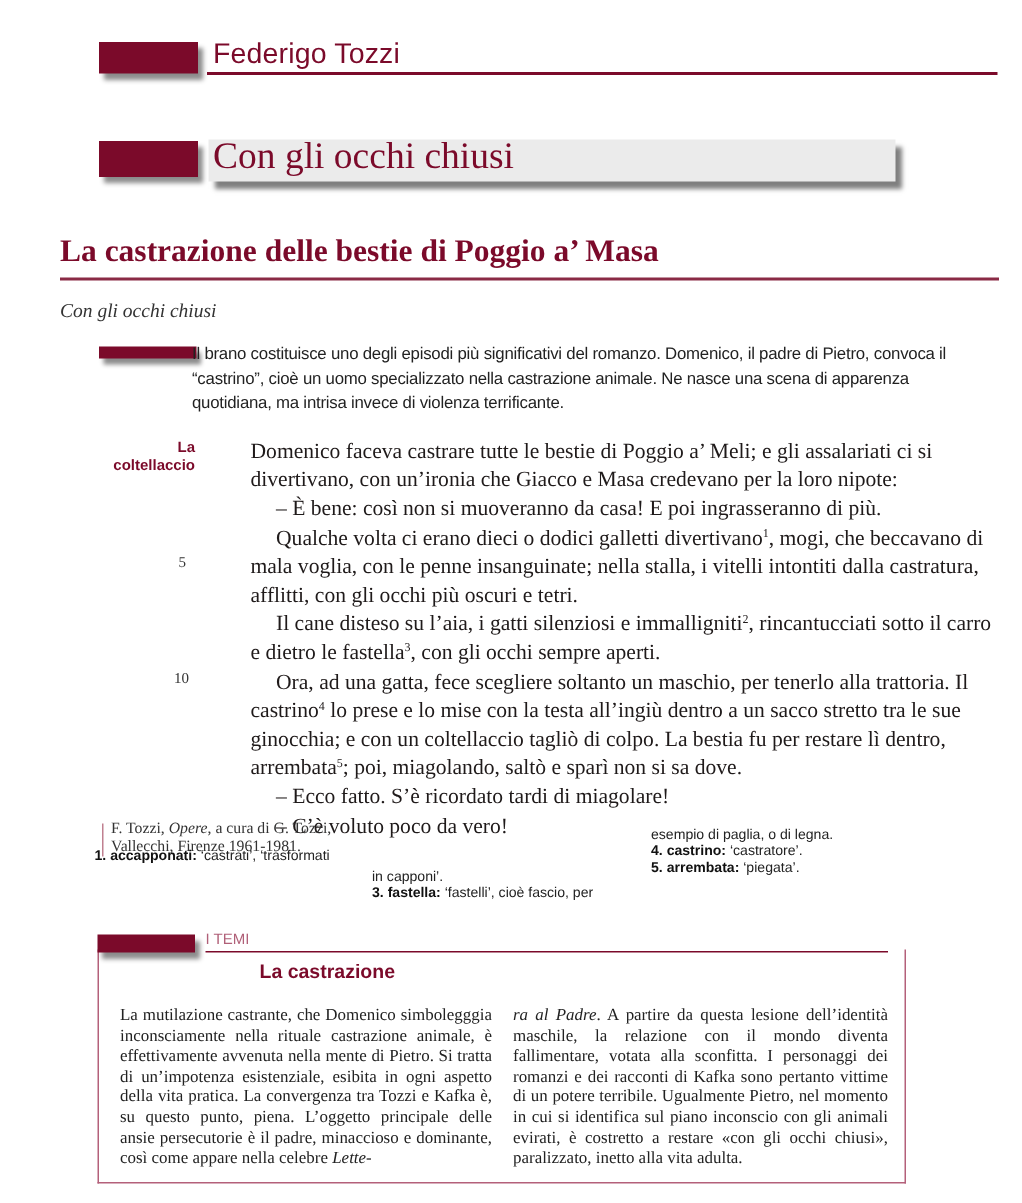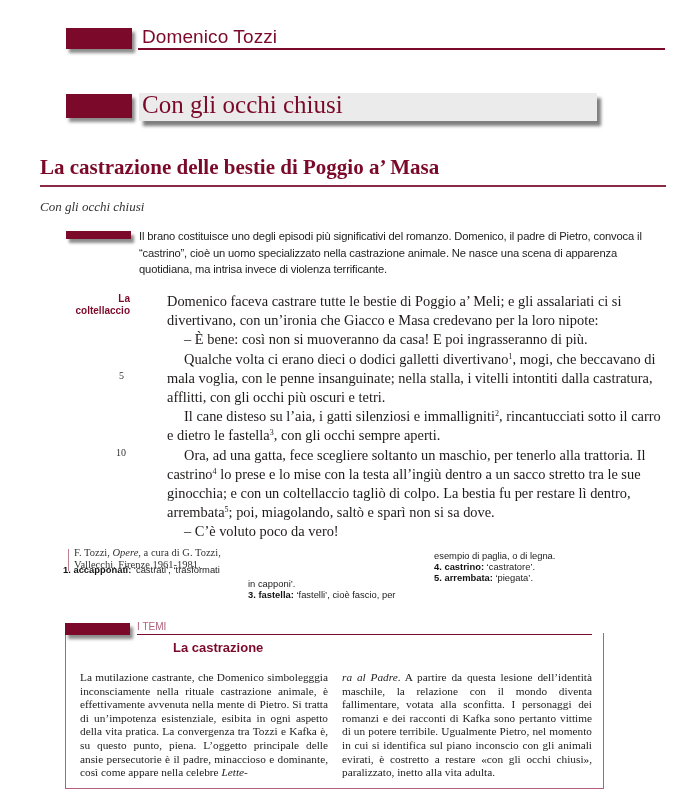--- a/index.html
+++ b/index.html
@@ -16,21 +16,21 @@
   .work-banner { left: 139px; top: 93px; width: 458px; height: 28px; background: #ebebeb; box-shadow: 4px 5px 3px rgba(0,0,0,0.5); }
   .work-title { left: 142px; top: 91px; font-family: "Liberation Serif", serif; font-size: 25px; color: #7b0a2a; }
 
   
   .section-title { left: 40px; top: 155px; font-family: "Liberation Serif", serif; font-weight: bold; font-size: 21px; color: #7b0a2a; }
   .section-rule { left: 40px; top: 185px; width: 626px; height: 2px; background: #8a2a45; }
   .source-work { left: 40px; top: 199px; font-family: "Liberation Serif", serif; font-style: italic; font-size: 13px; color: #333; }
 
   
   .intro-block { left: 66px; top: 231px; width: 65px; height: 8px; background: #7b0a2a; box-shadow: 3px 4px 3px rgba(0,0,0,0.45); }
-  .intro-text { left: 139px; top: 228px; width: 530px; font-family: "Liberation Sans", sans-serif; font-size: 11.2px; line-height: 16.5px; color: #222; letter-spacing: -0.15px; }
+  .intro-text { left: 128px; top: 228px; width: 530px; font-family: "Liberation Sans", sans-serif; font-size: 11.2px; line-height: 16.5px; color: #222; letter-spacing: -0.15px; }
 
   
   .margin-label { left: 60px; top: 293px; width: 70px; text-align: right; font-family: "Liberation Sans", sans-serif; font-weight: bold; font-size: 10px; line-height: 12px; color: #7b0a2a; }
 
   
   .main-text { left: 167px; top: 292px; width: 500px; font-family: "Liberation Serif", serif; font-size: 14.4px; line-height: 19.2px; color: #1f1a1a; }
   .main-text p { margin: 0; }
   .main-text .ind { text-indent: 17px; }
   .main-text sup { font-size: 8px; line-height: 0; vertical-align: 5px; }
   .line-num { font-family: "Liberation Serif", serif; font-size: 10px; color: #333; }
@@ -53,21 +53,21 @@
   .themes-rule { left: 137px; top: 634px; width: 455px; height: 1px; background: #7b0a2a; }
   .themes-title { left: 137px; top: 640px; font-family: "Liberation Sans", sans-serif; font-weight: bold; font-size: 13px; color: #7b0a2a; padding-left: 36px; }
   .box-col { font-family: "Liberation Serif", serif; font-size: 11.3px; line-height: 13.6px; color: #222; text-align: justify; }
   .box-col1 { left: 80px; top: 671px; width: 248px; }
   .box-col2 { left: 342px; top: 671px; width: 250px; }
 </style>
 </head>
 <body>
 
 <div class="abs author-block"></div>
-<div class="abs author-name">Domenico Tozzi</div>
+<div class="abs author-name">Federigo Tozzi</div>
 <div class="abs author-rule"></div>
 
 <div class="abs work-block"></div>
 <div class="abs work-banner"></div>
 <div class="abs work-title">Con gli occhi chiusi</div>
 
 <div class="abs section-title">La castrazione delle bestie di Poggio a’ Masa</div>
 <div class="abs section-rule"></div>
 <div class="abs source-work">Con gli occhi chiusi</div>
 
@@ -81,20 +81,21 @@
 
 <div class="abs line-num ln5">5</div>
 <div class="abs line-num ln10">10</div>
 
 <div class="abs main-text">
   <p>Domenico faceva castrare tutte le bestie di Poggio a’ Meli; e gli assalariati ci si divertivano, con un’ironia che Giacco e Masa credevano per la loro nipote:</p>
   <p class="ind">– È bene: così non si muoveranno da casa! E poi ingrasseranno di più.</p>
   <p class="ind"><span>Qualche volta ci erano dieci o dodici galletti divertivano</span><sup>1</sup><span>, mogi, che beccavano di mala voglia, con le penne insanguinate; nella stalla, i vitelli intontiti dalla castratura, afflitti, con gli occhi più oscuri e tetri.</span></p>
   <p class="ind"><span>Il cane disteso su l’aia, i gatti silenziosi e immalligniti</span><sup>2</sup><span>, rincantucciati sotto il carro e dietro le fastella</span><sup>3</sup><span>, con gli occhi sempre aperti.</span></p>
   <p class="ind"><span>Ora, ad una gatta, fece scegliere soltanto un maschio, per tenerlo alla trattoria. Il castrino</span><sup>4</sup><span> lo prese e lo mise con la testa all’ingiù dentro a un sacco stretto tra le sue ginocchia; e con un coltellaccio tagliò di colpo. La bestia fu per restare lì dentro, arrembata</span><sup>5</sup><span>; poi, miagolando, saltò e sparì non si sa dove.</span></p>
+  <p class="ind">– Ecco fatto. S’è ricordato tardi di miagolare!</p>
   <p class="ind">– C’è voluto poco da vero!</p>
 </div>
 
 <div class="abs source-bar"></div>
 <div class="abs source-citation"><span>F. Tozzi, </span><i>Opere</i><span>, a cura di G. Tozzi, Vallecchi, Firenze 1961-1981.</span></div>
 
 <div class="abs fn-col fn-col1">
   <div><b>1. accapponati:</b><span> ‘castrati’, ‘trasformati</span></div>
 </div>
 <div class="abs fn-col fn-col2">

